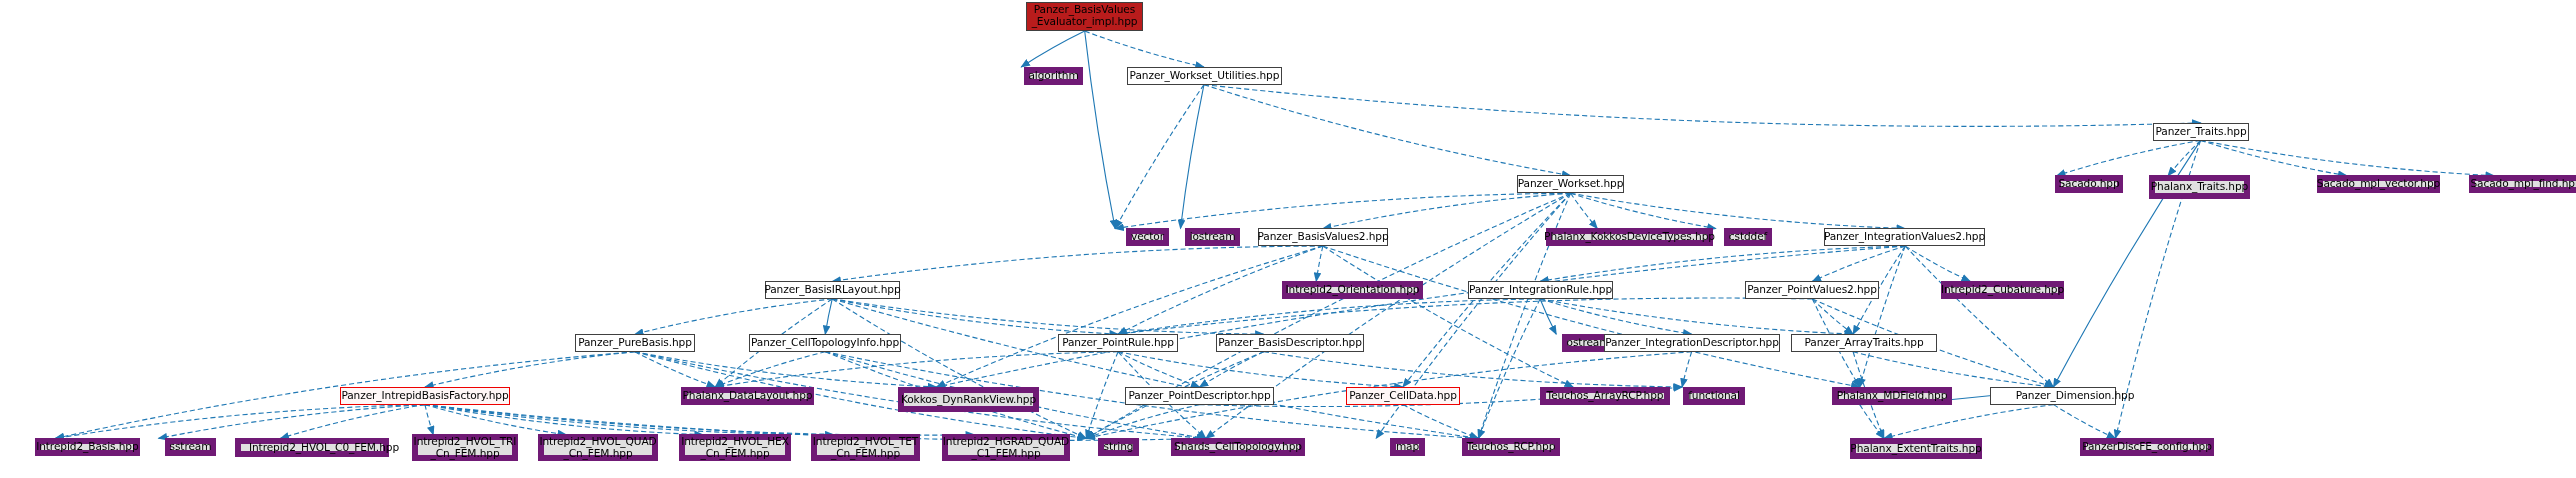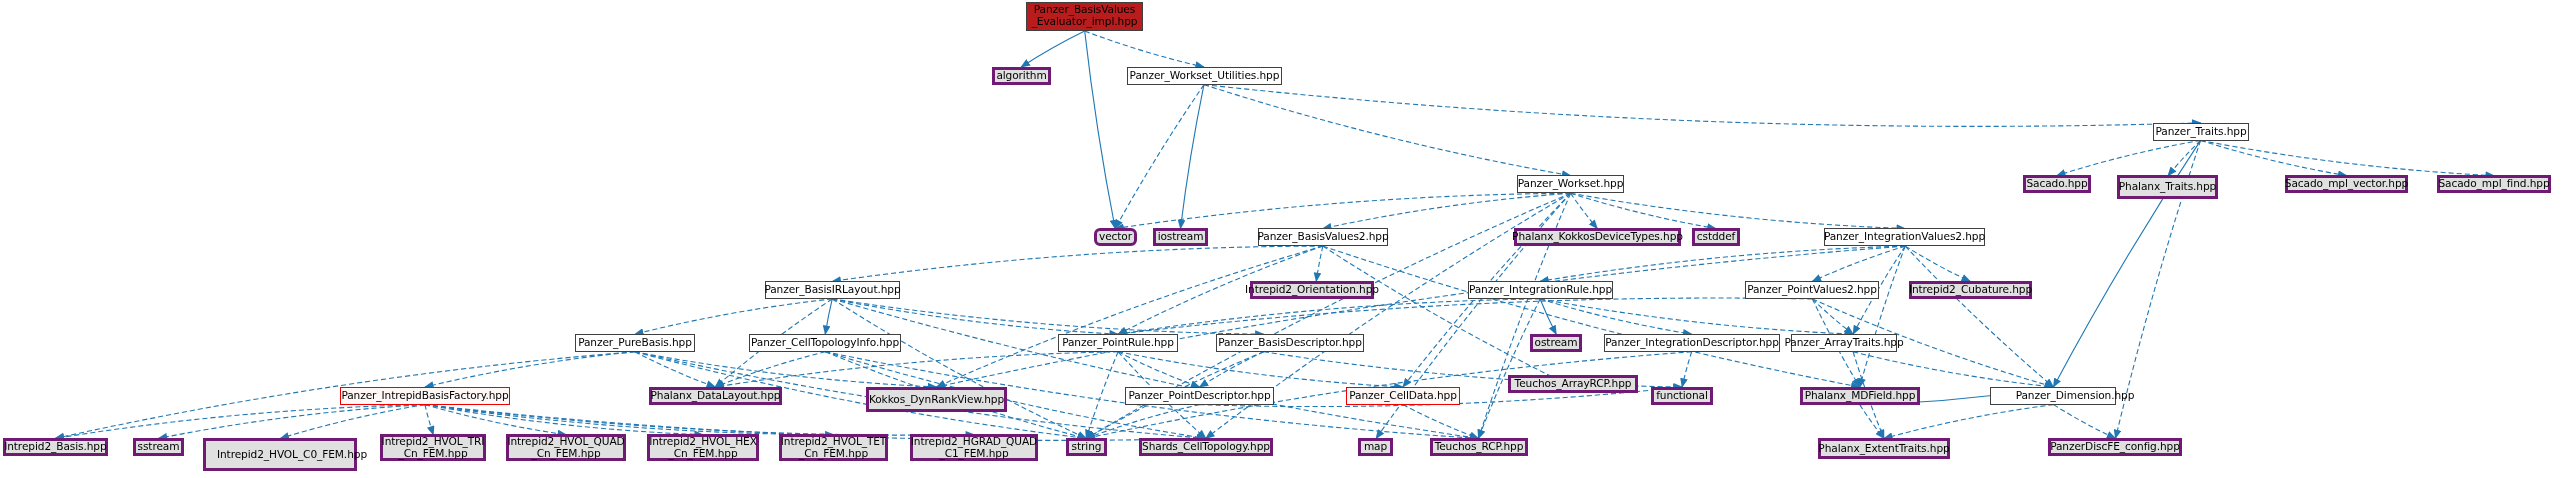--- a/index.html
+++ b/index.html
@@ -38,21 +38,22 @@
     z-index: 5;
   }
   
   .node.local {
     background: #ffffff;
     border: 1px solid #404040;
   }
   
   .node.sys {
     background: #e0e0e0;
-    border: 3px solid #701a75;
+    border: 6px solid #701a75;
+    margin-left: 32px;
   }
   
   .node.root {
     background: #b91c1c;
     border: 1.5px solid #404040;
   }
   
   .node.trunc {
     background: #fff6f6;
     border: 1.3px solid #ee0000;
@@ -165,50 +166,50 @@
       <div class="node root" style="left: 1026px; top: 1.5px; width: 117px; height: 29px;">Panzer_BasisValues
 _Evaluator_impl.hpp</div>
       <div class="node sys" style="left: 992px; top: 67px; width: 59px; height: 17.6px;">algorithm</div>
       <div class="node local" style="left: 1127px; top: 67px; width: 155px; height: 17.6px;">Panzer_Workset_Utilities.hpp</div>
       <div class="node local" style="left: 2153px; top: 123px; width: 96px; height: 17.6px;">Panzer_Traits.hpp</div>
       <div class="node local" style="left: 1517px; top: 175px; width: 107px; height: 17.6px;">Panzer_Workset.hpp</div>
       <div class="node sys" style="left: 2023px; top: 175px; width: 68px; height: 17.6px;">Sacado.hpp</div>
       <div class="node sys" style="left: 2117px; top: 175px; width: 101px; height: 24px;">Phalanx_Traits.hpp</div>
       <div class="node sys" style="left: 2285px; top: 175px; width: 123px; height: 17.6px;">Sacado_mpl_vector.hpp</div>
       <div class="node sys" style="left: 2437px; top: 175px; width: 114px; height: 17.6px;">Sacado_mpl_find.hpp</div>
-      <div class="node sys" style="left: 1094px; top: 228px; width: 43px; height: 17.6px; border-radius: 6px;">vector</div>
+      <div class="node sys" style="left: 1094px; top: 228px; width: 43px; height: 17.6px;">vector</div>
       <div class="node sys" style="left: 1153px; top: 228px; width: 55px; height: 17.6px;">iostream</div>
       <div class="node local" style="left: 1258px; top: 228px; width: 130px; height: 17.6px;">Panzer_BasisValues2.hpp</div>
       <div class="node sys" style="left: 1514px; top: 228px; width: 167px; height: 17.6px;">Phalanx_KokkosDeviceTypes.hpp</div>
       <div class="node sys" style="left: 1692px; top: 228px; width: 48px; height: 17.6px;">cstddef</div>
       <div class="node local" style="left: 1824px; top: 228px; width: 161px; height: 17.6px;">Panzer_IntegrationValues2.hpp</div>
       <div class="node local" style="left: 765px; top: 281px; width: 135px; height: 17.6px;">Panzer_BasisIRLayout.hpp</div>
-      <div class="node sys" style="left: 1250px; top: 281px; width: 124px; height: 17.6px;">Intrepid2_Orientation.hpp</div>
+      <div class="node sys" style="left: 1250px; top: 281px; width: 141px; height: 17.6px;">Intrepid2_Orientation.hpp</div>
       <div class="node local" style="left: 1468px; top: 281px; width: 145px; height: 17.6px;">Panzer_IntegrationRule.hpp</div>
       <div class="node local" style="left: 1745px; top: 281px; width: 134px; height: 17.6px;">Panzer_PointValues2.hpp</div>
       <div class="node sys" style="left: 1909px; top: 281px; width: 123px; height: 17.6px;">Intrepid2_Cubature.hpp</div>
       <div class="node local" style="left: 575px; top: 334px; width: 120px; height: 17.6px;">Panzer_PureBasis.hpp</div>
       <div class="node local" style="left: 749px; top: 334px; width: 152px; height: 17.6px;">Panzer_CellTopologyInfo.hpp</div>
       <div class="node local" style="left: 1058px; top: 334px; width: 120px; height: 17.6px;">Panzer_PointRule.hpp</div>
       <div class="node local" style="left: 1190px; top: 334px; width: 148px; height: 17.6px; margin-left: 26px;">Panzer_BasisDescriptor.hpp</div>
       <div class="node sys" style="left: 1530px; top: 334px; width: 52px; height: 17.6px;">ostream</div>
       <div class="node local" style="left: 1604px; top: 334px; width: 176px; height: 17.6px;">Panzer_IntegrationDescriptor.hpp</div>
-      <div class="node local" style="left: 1791px; top: 334px; width: 106px; height: 17.6px;">Panzer_ArrayTraits.hpp</div>
+      <div class="node local" style="left: 1791px; top: 334px; width: 146px; height: 17.6px;">Panzer_ArrayTraits.hpp</div>
       <div class="node trunc" style="left: 340px; top: 387px; width: 170px; height: 17.6px;">Panzer_IntrepidBasisFactory.hpp</div>
       <div class="node sys" style="left: 649px; top: 387px; width: 133px; height: 17.6px;">Phalanx_DataLayout.hpp</div>
       <div class="node sys" style="left: 866px; top: 387px; width: 141px; height: 25px;">Kokkos_DynRankView.hpp</div>
       <div class="node local" style="left: 1125px; top: 387px; width: 149px; height: 17.6px;">Panzer_PointDescriptor.hpp</div>
       <div class="node trunc" style="left: 1346px; top: 387px; width: 114px; height: 17.6px;">Panzer_CellData.hpp</div>
-      <div class="node sys" style="left: 1508px; top: 375px; width: 130px; height: 17.6px;">Teuchos_ArrayRCP.hpp</div>
+      <div class="node sys" style="left: 1508px; top: 387px; width: 130px; height: 17.6px;">Teuchos_ArrayRCP.hpp</div>
       <div class="node sys" style="left: 1651px; top: 387px; width: 62px; height: 17.6px;">functional</div>
       <div class="node sys" style="left: 1800px; top: 387px; width: 120px; height: 17.6px;">Phalanx_MDField.hpp</div>
       <div class="node local" style="left: 1990px; top: 387px; width: 126px; height: 17.6px; padding-left: 44px;">Panzer_Dimension.hpp</div>
       <div class="node sys" style="left: 2.9px; top: 438px; width: 105px; height: 17.6px;">Intrepid2_Basis.hpp</div>
       <div class="node sys" style="left: 133px; top: 438px; width: 51px; height: 17.6px;">sstream</div>
-      <div class="node sys" style="left: 203px; top: 438px; width: 154px; height: 33px; padding-left: 24px;">Intrepid2_HVOL_C0_FEM.hpp</div>
+      <div class="node sys" style="left: 203px; top: 438px; width: 154px; height: 19px; padding-left: 24px;">Intrepid2_HVOL_C0_FEM.hpp</div>
       <div class="node sys" style="left: 380px; top: 434px; width: 106px; height: 27px;">Intrepid2_HVOL_TRI
 _Cn_FEM.hpp</div>
       <div class="node sys" style="left: 506px; top: 434px; width: 120px; height: 27px;">Intrepid2_HVOL_QUAD
 _Cn_FEM.hpp</div>
       <div class="node sys" style="left: 647px; top: 434px; width: 112px; height: 27px;">Intrepid2_HVOL_HEX
 _Cn_FEM.hpp</div>
       <div class="node sys" style="left: 779px; top: 434px; width: 109px; height: 27px;">Intrepid2_HVOL_TET
 _Cn_FEM.hpp</div>
       <div class="node sys" style="left: 910px; top: 434px; width: 128px; height: 27px;">Intrepid2_HGRAD_QUAD
 _C1_FEM.hpp</div>

